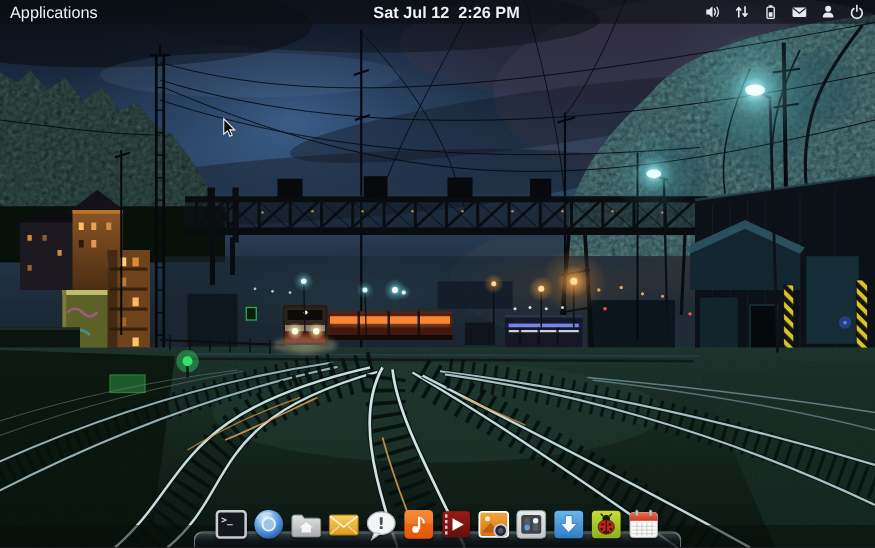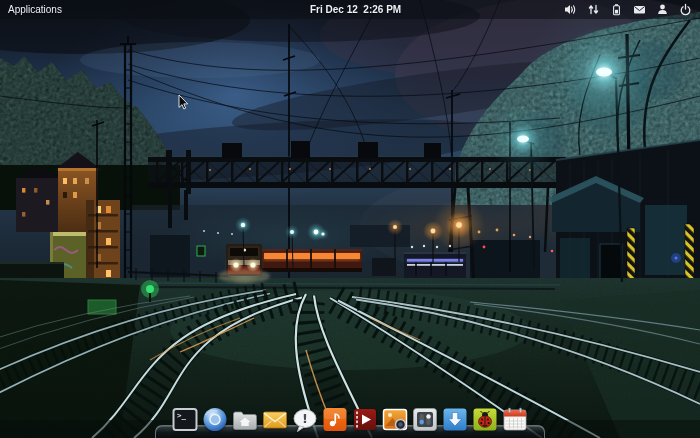--- a/index.html
+++ b/index.html
@@ -3,21 +3,21 @@
 <meta charset="utf-8">
 <style>
   html,body{margin:0;padding:0;background:#000;}
   #screen{position:relative;width:700px;height:438px;overflow:hidden;background:#0b101a;
           font-family:"Liberation Sans",sans-serif;}
   #wallpaper{position:absolute;left:0;top:0;width:700px;height:438px;display:block;}
 
   
   #panel{position:absolute;top:0;left:0;right:0;height:19px;display:flex;align-items:center;
          background:var(--panel-bg, rgba(10,13,20,0.52));color:var(--panel-fg,#edf1f5);
-         z-index:6;font-size:10px;text-shadow:0 1px 1px rgba(0,0,0,.65);}
+         z-index:6;font-size:13px;text-shadow:0 1px 1px rgba(0,0,0,.65);}
   .apps{height:100%;display:flex;align-items:center;padding:0 8px;cursor:pointer;}
   .clock{position:absolute;left:50%;transform:translateX(-50%);font-weight:bold;white-space:pre;cursor:pointer;}
   .ind-group{margin-left:auto;display:flex;align-items:center;padding-right:3px;}
   .indicator{height:19px;width:23px;display:flex;align-items:center;justify-content:center;cursor:pointer;background:none;border:none;padding:0;}
   .indicator svg{display:block;opacity:.95;}
 
   
   #dock{position:absolute;left:0;right:0;bottom:0;height:42px;z-index:6;}
   .shelf{position:absolute;left:50%;transform:translateX(-50%);bottom:0;width:388px;height:12px;
          background:linear-gradient(180deg,rgba(120,135,145,.40),rgba(20,26,32,.66) 55%,rgba(8,12,16,.72));
@@ -426,21 +426,21 @@
 </g>
 
 <rect x="0" y="420" width="700" height="18" fill="#060b08" opacity=".5"></rect>
 </svg>
 
 <div id="panel">
   <div class="apps">
     <span>Applications</span>
   </div>
   <div class="clock">
-    <span>Fri Dec 12  2:26 PM</span>
+    <span>Sat Jul 12  2:26 PM</span>
   </div>
   <div class="ind-group">
     <button class="indicator" title="Volume">
       <svg width="13" height="13" viewBox="0 0 13 13">
         <path d="M1,4.5 h2.2 L6,2 v9 L3.2,8.5 H1 Z" fill="#f2f4f6"></path>
         <path d="M7.5,4 q1.6,2.5 0,5 M9.5,2.8 q2.4,3.7 0,7.4" stroke="#f2f4f6" stroke-width="1.1" fill="none" stroke-linecap="round"></path>
       </svg>
     </button>
     <button class="indicator" title="Network">
       <svg width="13" height="13" viewBox="0 0 13 13">

